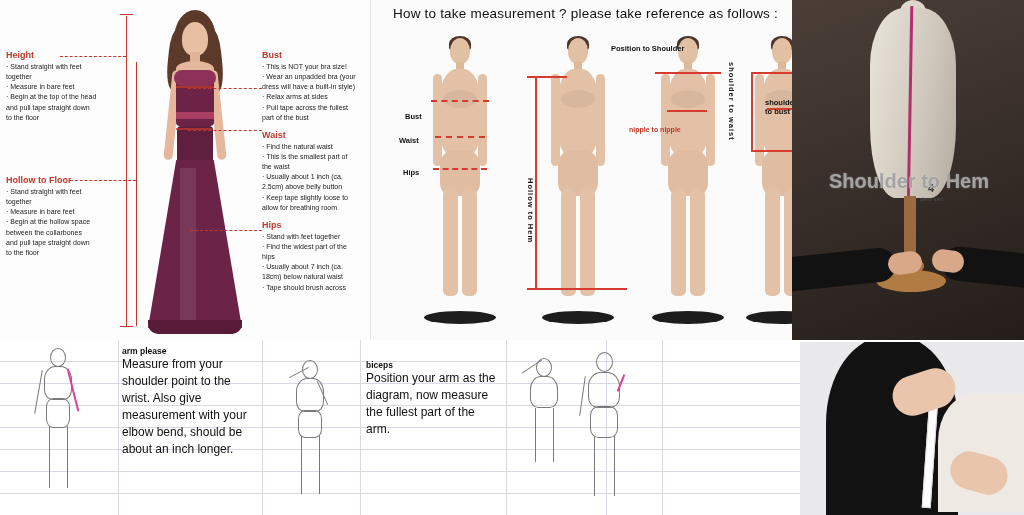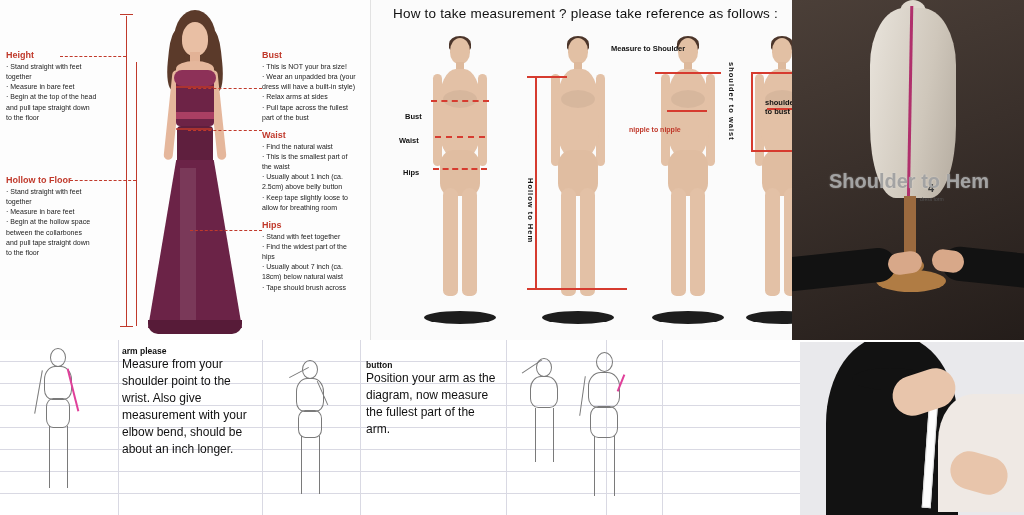--- a/index.html
+++ b/index.html
@@ -329,21 +329,21 @@
       <div class="m-armR"></div>
       <div class="m-torso"></div>
       <div class="m-bust-shade"></div>
       <div class="m-hip"></div>
       <div class="m-legL"></div>
       <div class="m-legR"></div>
       <div class="m-base"></div>
       <div class="tape-solid" style="left:22px; top:34px; width:66px;"></div>
       <div class="tape-solid" style="left:34px; top:72px; width:40px;"></div>
     </div>
-    <div class="m-lbl" style="left:240px; top:44px;">Measure to Shoulder</div>
+    <div class="m-lbl" style="left:240px; top:44px;">Position to Shoulder</div>
     <div class="m-lbl-red" style="left:258px; top:126px;">nipple to nipple</div>
 
     <div class="mann" style="left:356px; top:38px; width:110px; height:286px;">
       <div class="m-hair"></div>
       <div class="m-head"></div>
       <div class="m-neck"></div>
       <div class="m-armL"></div>
 
       <div class="m-torso"></div>
       <div class="m-bust-shade"></div>
@@ -416,21 +416,21 @@
       <div class="sk-head" style="left:26px; top:2px; width:16px; height:19px;"></div>
       <div class="sk-body" style="left:20px; top:20px; width:28px; height:34px; border-radius:40% 40% 30% 30%;"></div>
       <div class="sk-body" style="left:22px; top:52px; width:24px; height:28px; border-radius:30%;"></div>
       <div class="sk-line" style="left:25px; top:78px; width:1px; height:58px;"></div>
       <div class="sk-line" style="left:43px; top:78px; width:1px; height:58px;"></div>
       <div class="sk-line" style="left:12px; top:14px; width:22px; height:1px; transform:rotate(-28deg);"></div>
       <div class="sk-line" style="left:46px; top:22px; width:1px; height:26px; transform:rotate(-24deg);"></div>
     </div>
 
     <div class="cap" style="left:366px; top:20px; width:136px;">
-      <div class="note-title">button</div>
+      <div class="note-title">biceps</div>
       <div class="note-body">Position your arm as the diagram, now measure the fullest part of the arm.</div>
     </div>
 
     <div class="sketch" style="left:512px; top:16px; width:66px; height:130px;">
       <div class="sk-head" style="left:24px; top:2px; width:16px; height:19px;"></div>
       <div class="sk-body" style="left:18px; top:20px; width:28px; height:32px; border-radius:40% 40% 30% 30%;"></div>
       <div class="sk-line" style="left:8px; top:10px; width:24px; height:1px; transform:rotate(-34deg);"></div>
       <div class="sk-line" style="left:23px; top:52px; width:1px; height:54px;"></div>
       <div class="sk-line" style="left:41px; top:52px; width:1px; height:54px;"></div>
     </div>

